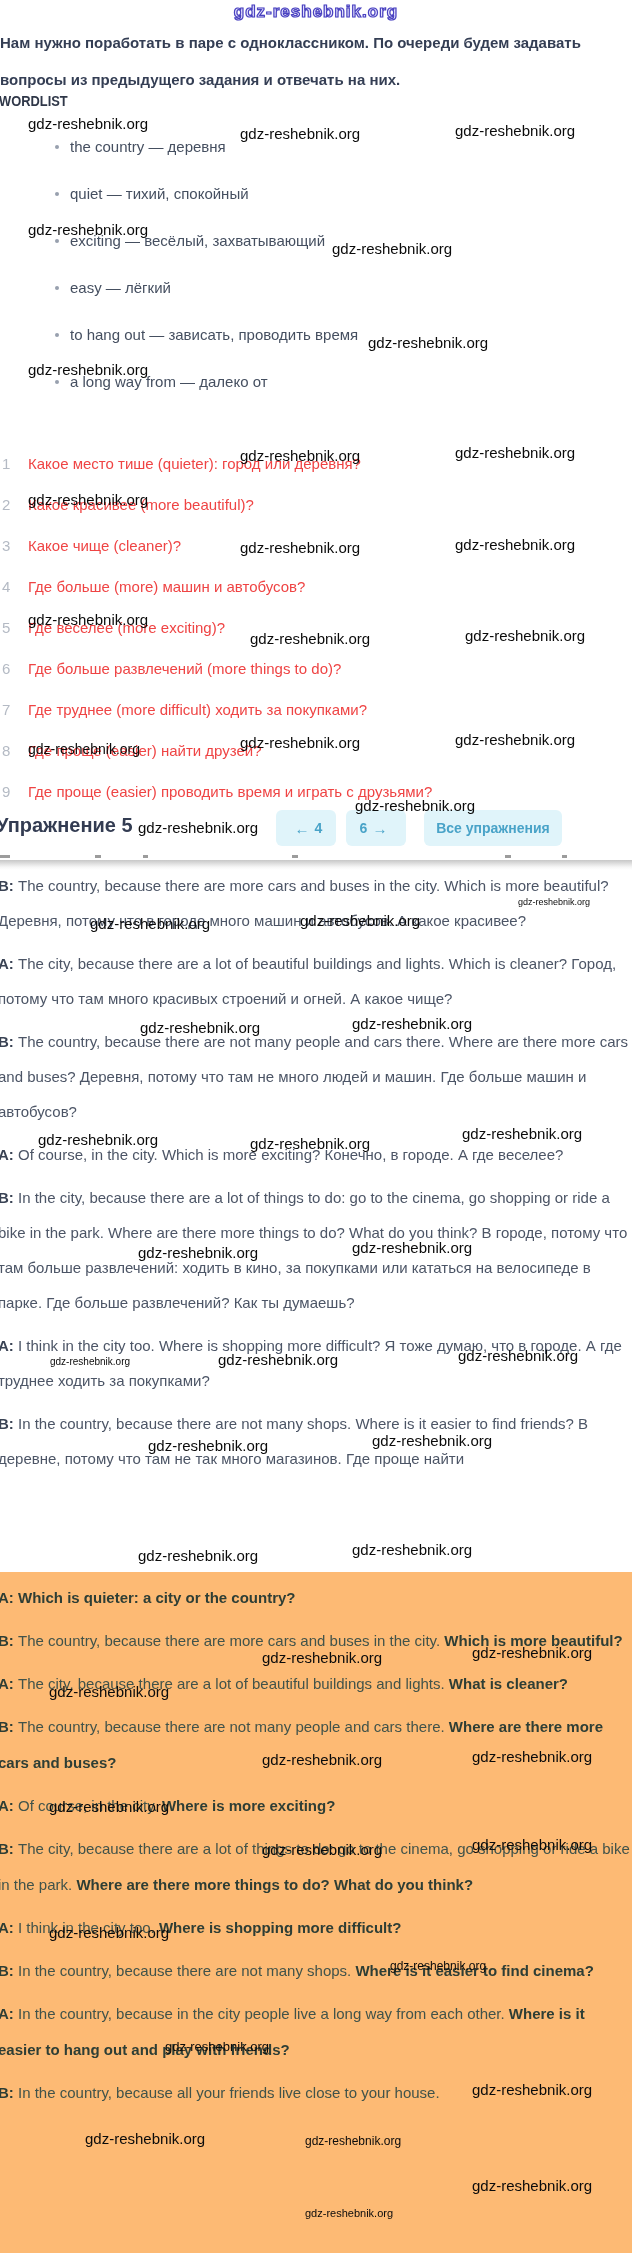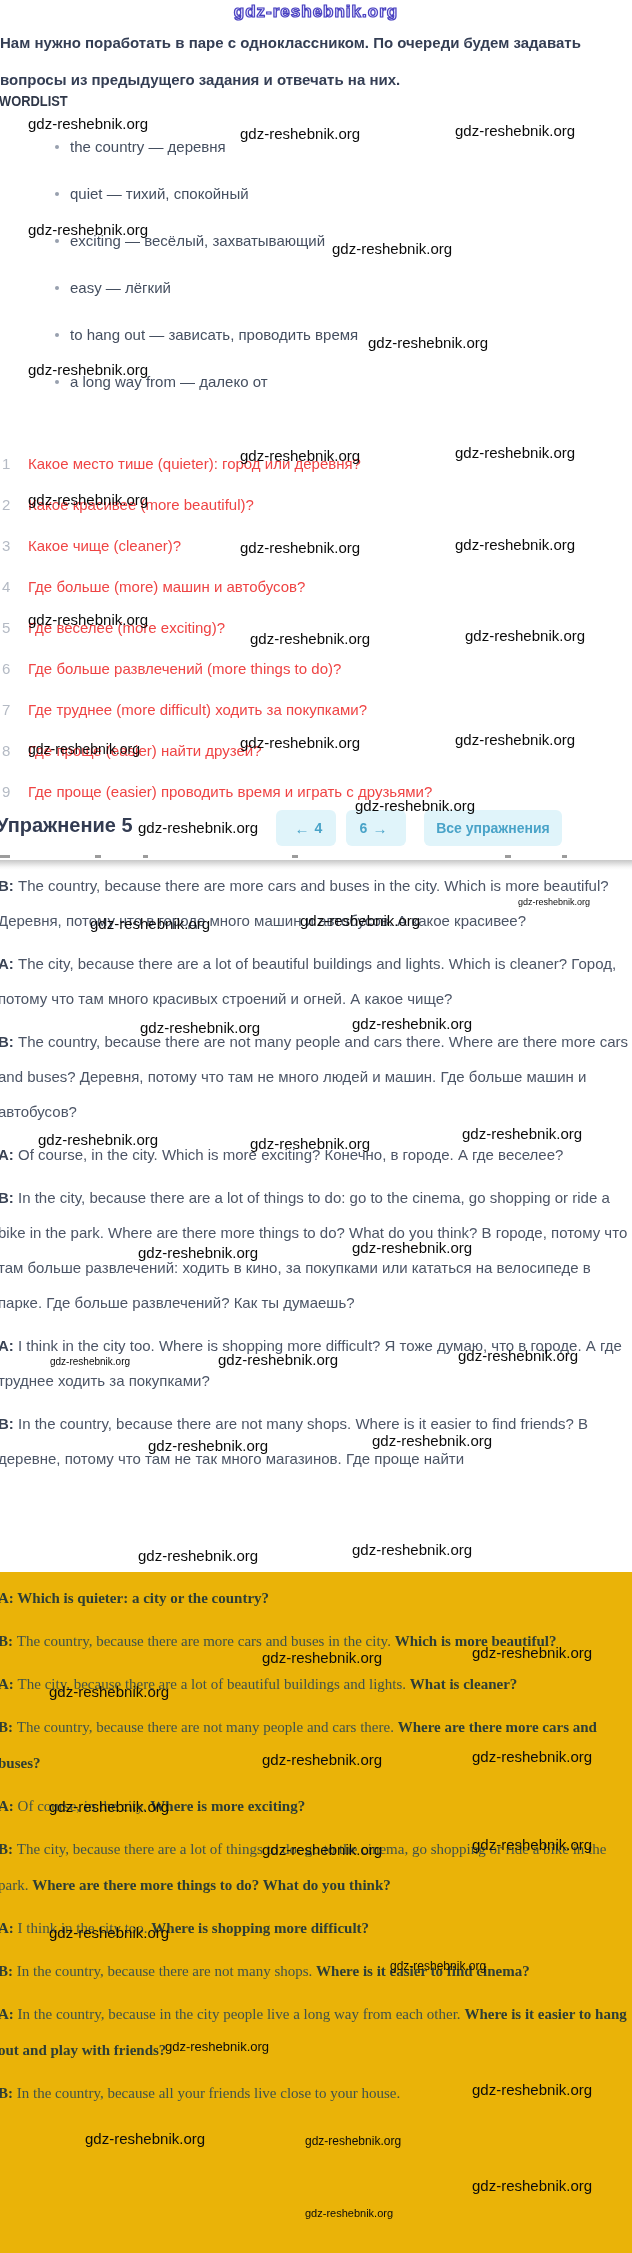--- a/index.html
+++ b/index.html
@@ -58,22 +58,22 @@
     background:linear-gradient(to bottom,#c7c7c7,#f6f6f6 70%,#ffffff);
   }
   .cutmark{position:absolute;height:3px;background:#4b4b4b;opacity:.55;top:855px;}
   
   .dialogue{position:absolute;top:868px;left:0;width:632px;font-size:15px;color:#4c5566;}
   .para{line-height:35px;margin:0 0 8px -2px;}
   .para .spk{font-weight:bold;color:#3a4354;}
   
   .answers{
     position:absolute;top:1572px;left:0;width:632px;height:681px;
-    background:#eab308;box-sizing:border-box;padding-top:8px;
-    font-size:15px;color:#41534a;font-family:Liberation Serif, serif;
+    background:#fdba74;box-sizing:border-box;padding-top:8px;
+    font-size:15px;color:#41534a;
   }
   .answers .para{line-height:36px;margin:0 0 7px -2px;}
   .answers .spk{color:#2e3e35;}
   .answers .qbold{font-weight:bold;color:#2e3e35;}
   
   .wm{
     position:absolute;color:#0b0b0b;font-family:"Liberation Sans",sans-serif;
     white-space:nowrap;line-height:1;z-index:5;
   }
 </style>

